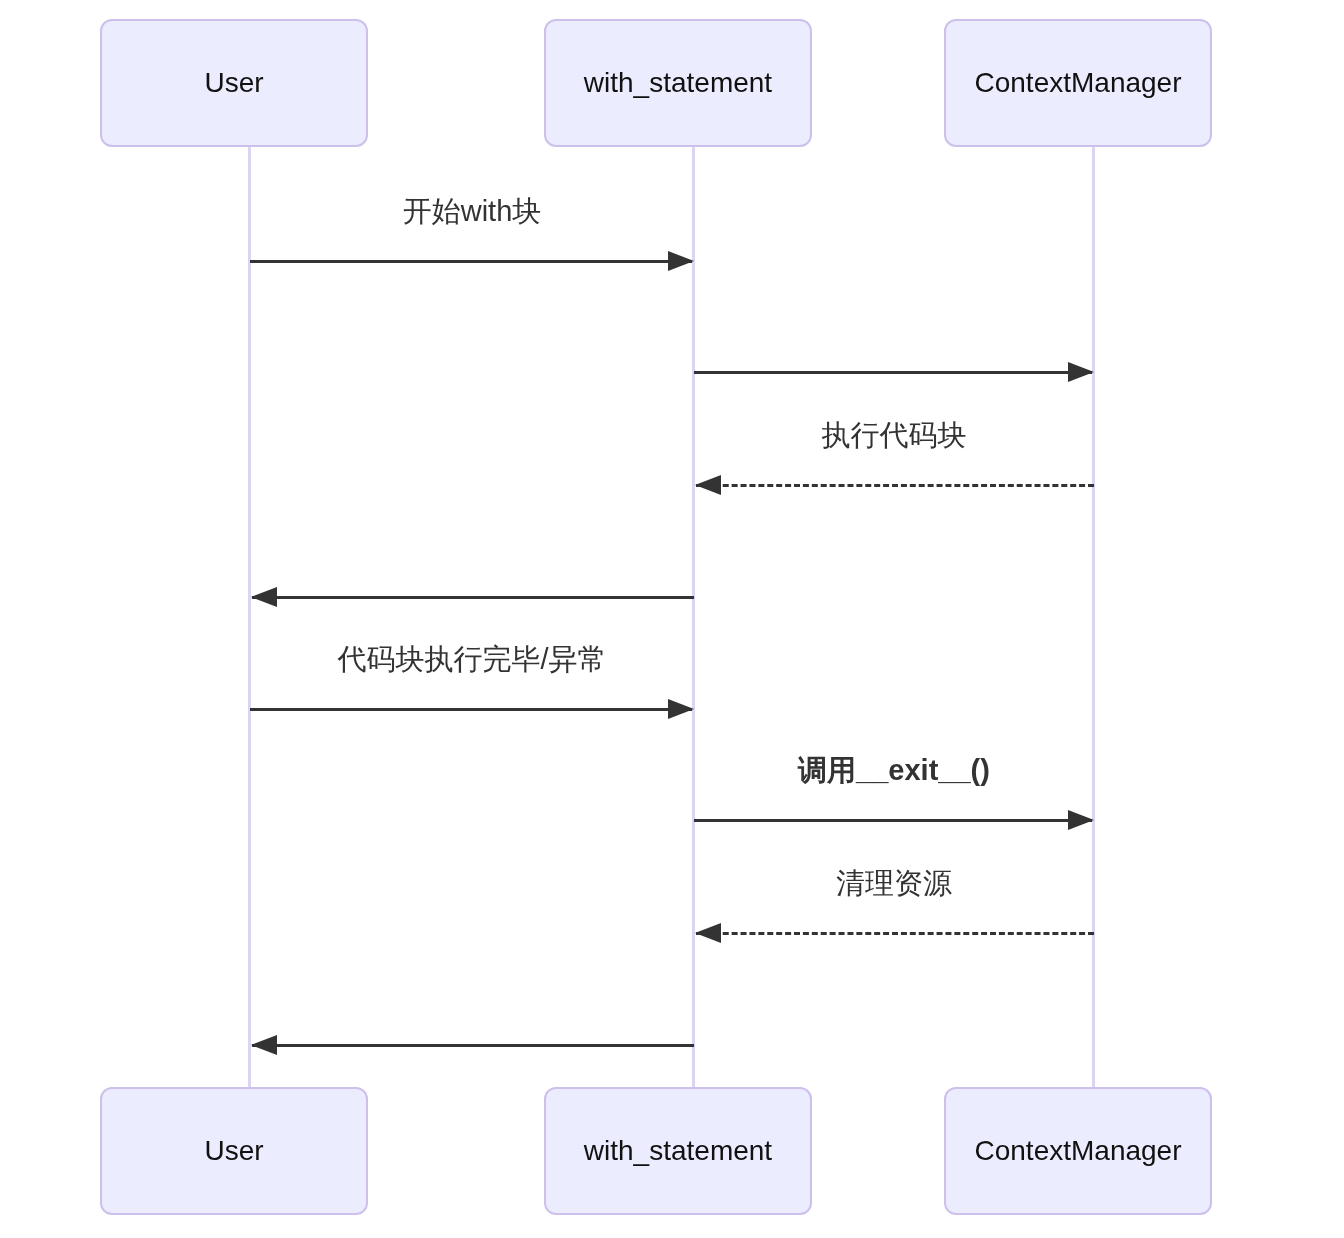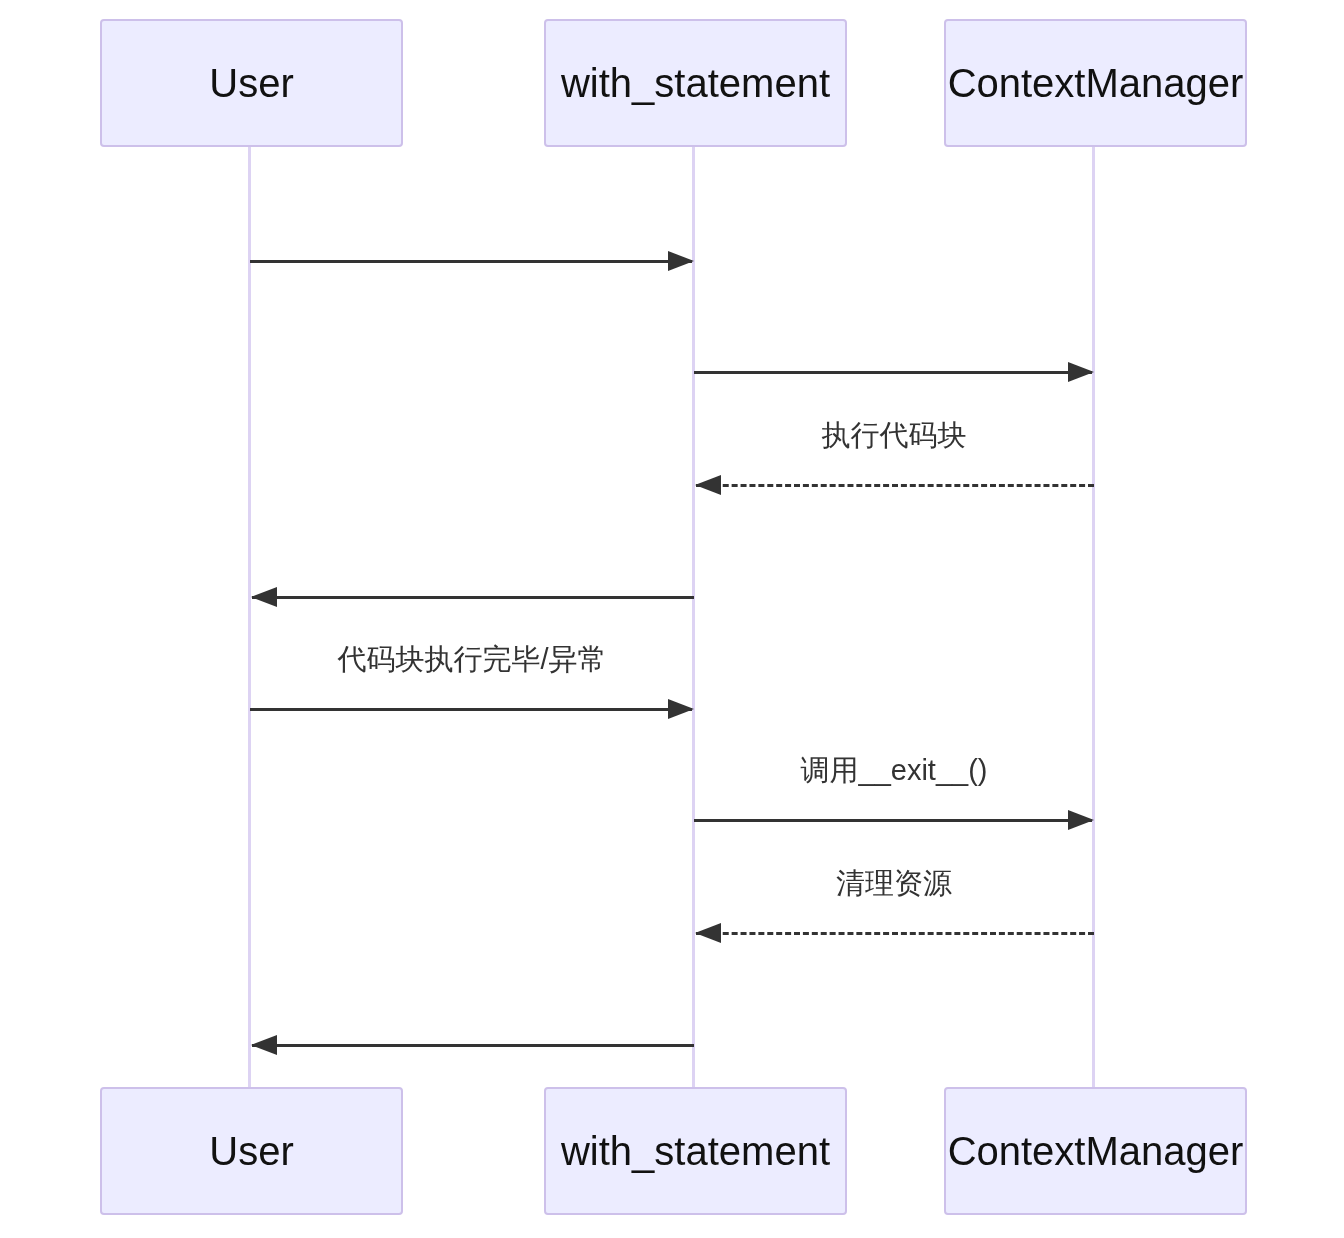--- a/index.html
+++ b/index.html
@@ -21,29 +21,29 @@
     font-family: "Liberation Sans", "DejaVu Sans", sans-serif;
     overflow: hidden;
   }
   .lifeline {
     position: absolute;
     width: 3px;
     background: var(--lifeline);
   }
   .actor-box {
     position: absolute;
-    width: 303px;
+    width: 268px;
     height: 128px;
     background: var(--actor-fill);
     border: 2px solid var(--actor-border);
-    border-radius: 4px;
+    border-radius: 12px;
     display: flex;
     align-items: center;
     justify-content: center;
-    font-size: 40px;
+    font-size: 28px;
     color: var(--actor-text);
   }
   .msg-label {
     position: absolute;
     text-align: center;
     font-size: 29px;
     line-height: 44px;
     height: 44px;
     color: var(--msg-text);
     white-space: nowrap;
@@ -88,38 +88,39 @@
   <div class="actor-box" style="left:100px; top:1087px;">
       <span>User</span>
     </div>
   <div class="actor-box" style="left:544px; top:1087px;">
       <span>with_statement</span>
     </div>
   <div class="actor-box" style="left:944px; top:1087px;">
       <span>ContextManager</span>
     </div>
 
+  <div class="msg-label" style="left:250px; width:444px; top:189px;">开始with块</div>
   <div class="msg-line" style="left:250px; width:442px; top:260px;"></div>
   <div class="arrowhead right" style="left:668px; top:251px;"></div>
 
   <div class="msg-line" style="left:694px; width:398px; top:371px;"></div>
   <div class="arrowhead right" style="left:1068px; top:362px;"></div>
 
   <div class="msg-label" style="left:694px; width:400px; top:413px;">执行代码块</div>
   <div class="msg-line dashed" style="left:696px; width:398px; top:484px;"></div>
   <div class="arrowhead left" style="left:695px; top:475px;"></div>
 
   <div class="msg-line" style="left:252px; width:442px; top:596px;"></div>
   <div class="arrowhead left" style="left:251px; top:587px;"></div>
 
   <div class="msg-label" style="left:250px; width:444px; top:637px;">代码块执行完毕/异常</div>
   <div class="msg-line" style="left:250px; width:442px; top:708px;"></div>
   <div class="arrowhead right" style="left:668px; top:699px;"></div>
 
-  <div class="msg-label" style="left:694px; width:400px; top:748px;">调用__exit__()</div>
+  <div class="msg-label" style="left:694px; width:400px; top:748px;font-weight:bold;">调用__exit__()</div>
   <div class="msg-line" style="left:694px; width:398px; top:819px;"></div>
   <div class="arrowhead right" style="left:1068px; top:810px;"></div>
 
   <div class="msg-label" style="left:694px; width:400px; top:861px;text-align:center;">清理资源</div>
   <div class="msg-line dashed" style="left:696px; width:398px; top:932px;"></div>
   <div class="arrowhead left" style="left:695px; top:923px;"></div>
 
   <div class="msg-line" style="left:252px; width:442px; top:1044px;"></div>
   <div class="arrowhead left" style="left:251px; top:1035px;"></div>
 

